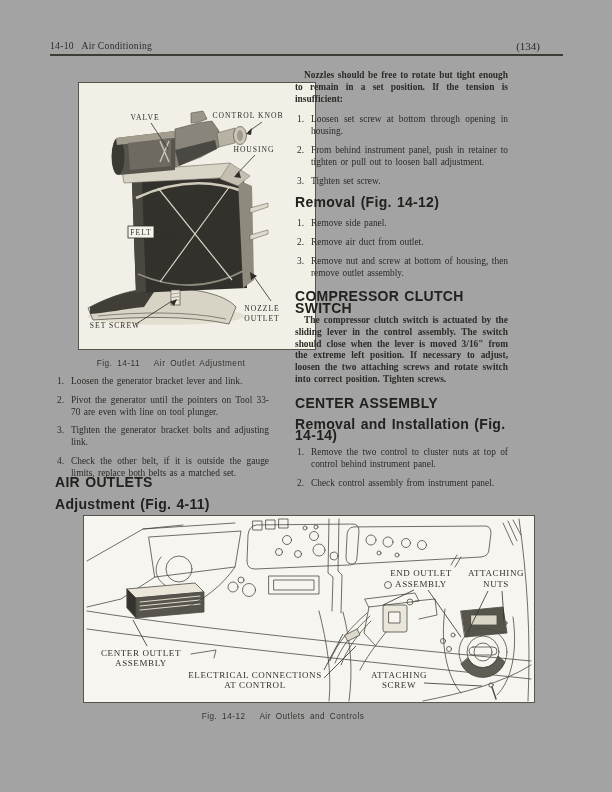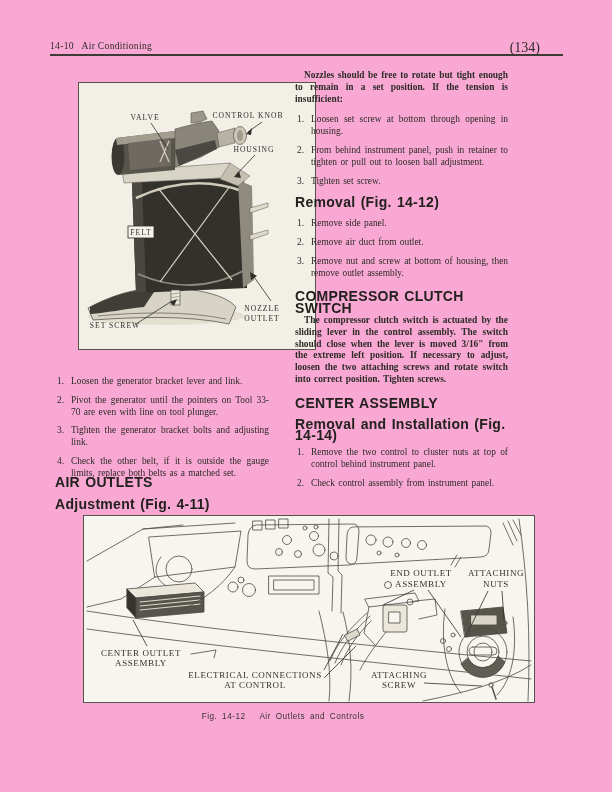--- a/index.html
+++ b/index.html
@@ -1,24 +1,24 @@
 <!DOCTYPE html>
 <html><head>
 <meta charset="utf-8">
 <style>
   html,body { margin:0; padding:0; }
   body { background:#e8e6e0; }
   #page {
     position:relative; width:612px; height:792px; margin:0 auto;
-    background:#f9a8d4; overflow:hidden;
+    background:#a3a3a3; overflow:hidden;
     font-family:"Liberation Serif", serif; color:#2c2b27;
   }
   
   .hdr-left  { position:absolute; left:50px;  top:40px; font-size:9.6px; white-space:pre; letter-spacing:0.3px; }
-  .hdr-right { position:absolute; right:72px; top:40px; font-size:14px; }
+  .hdr-right { position:absolute; right:72px; top:40px; font-size:11px; }
   .hdr-rule  { position:absolute; left:50px; top:54px; width:513px; height:2px; background:#3d3b35; }
   
   .col { position:absolute; font-size:9.4px; line-height:11.8px; text-align:justify; word-spacing:1px; }
   .col p { margin:0;font-weight:bold; }
   .indent { text-indent:9px; }
   .step { display:flex; margin:0 0 7px 0; }
   .step .num { width:14px; flex:none; padding-left:2px; }
   .step .txt { flex:1; text-align:justify; }
   .h-caps, .h-sub {
     font-family:"Liberation Sans", sans-serif; font-weight:700;
@@ -103,20 +103,21 @@
       <rect x="50" y="144" width="26" height="12" fill="#f4f2e9" stroke="#2f2e29" stroke-width="0.8"></rect>
       <text class="fl1" x="67" y="38">VALVE</text>
       <text class="fl1" x="170" y="36">CONTROL KNOB</text>
       <text class="fl1" x="176" y="70">HOUSING</text>
       <text class="fl1" x="63" y="153">FELT</text>
       <text class="fl1" x="184" y="229">NOZZLE</text>
       <text class="fl1" x="184" y="239">OUTLET</text>
       <text class="fl1" x="37" y="246">SET SCREW</text>
     </svg>
   </div>
+  <div class="figcap" style="left:52px; top:359px; width:238px;">Fig. 14-11   Air Outlet Adjustment</div>
 
   <div class="col" style="left:55px; top:376px; width:214px;">
     <div class="step">
       <span class="num">1.</span>
       <span class="txt">Loosen the generator bracket lever and link.</span>
     </div>
     <div class="step">
       <span class="num">2.</span>
       <span class="txt">Pivot the generator until the pointers on Tool 33-70 are even with line on tool plunger.</span>
     </div>

